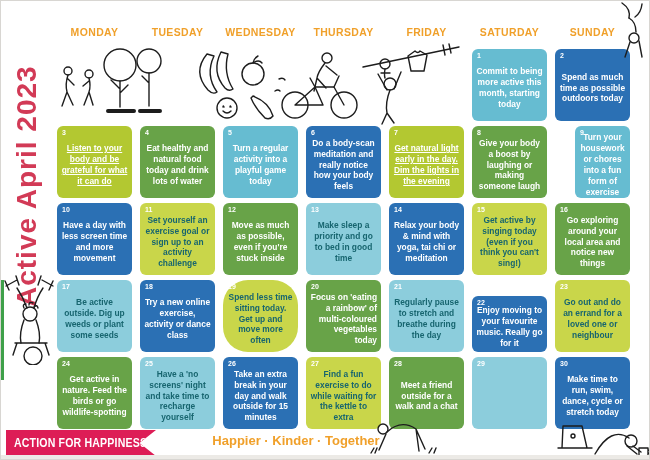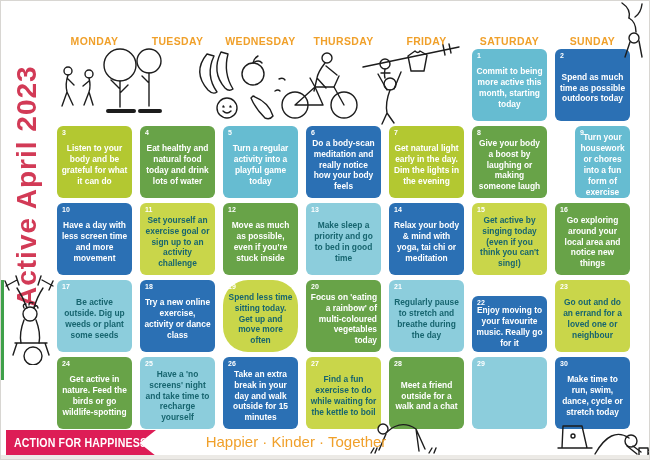--- a/index.html
+++ b/index.html
@@ -21,21 +21,21 @@
     position:absolute;left:10px;top:36px;height:298px;width:40px;
     writing-mode:vertical-rl;
     transform:rotate(180deg);
     font-size:28px;font-weight:bold;letter-spacing:1px;
     color:var(--title);
     text-align:center;
     white-space:nowrap;
   }
   
   .weekdays{
-    position:absolute;left:56px;top:34px;width:573px;height:16px;
+    position:absolute;left:56px;top:25px;width:573px;height:16px;
     display:grid;grid-template-columns:repeat(7,75px);column-gap:8px;
   }
   .weekday{
     text-align:center;
     font-size:11px;font-weight:bold;letter-spacing:0.4px;
     color:var(--header);
     transform:scaleX(0.95);
   }
   
   .grid{
@@ -57,41 +57,41 @@
   }
   .cell .num{
     position:absolute;top:2px;left:5px;
     font-size:7px;font-weight:bold;color:#ffffff;
   }
   .cell.dark-text{color:var(--dark_text);}
   .c-blue{background:var(--blue);}
   .c-green{background:var(--green);}
   .c-tealDark{background:var(--tealDark);}
   .c-tealLight{background:var(--tealLight);}
-  .c-limeDark{background:var(--limeDark);}
+  .c-limeDark{background:var(--limeDark);text-decoration:underline;}
   .c-limeLight{background:var(--limeLight);}
   
   .ribbon{
     position:absolute;left:5px;top:429px;width:150px;height:26px;
     background:var(--badge_bg);
     clip-path:polygon(0 0,100% 0,89% 50%,100% 100%,0 100%);
     display:flex;align-items:center;
     color:#ffffff;
   }
   .ribbon span{
     display:inline-block;
     padding-left:9px;
     font-size:12px;font-weight:bold;letter-spacing:0.2px;
     transform:scaleX(0.88);transform-origin:left center;
     white-space:nowrap;
   }
   .tagline{
     position:absolute;left:160px;top:432px;width:270px;
     text-align:center;
-    font-size:15px;font-weight:normal;
+    font-size:13px;font-weight:bold;
     color:var(--header);
   }
   .edge-strip{
     position:absolute;left:0;top:279px;width:3px;height:100px;
     background:#3fa04a;
   }
   
   .doodle{position:absolute;}
   .doodle svg{display:block;}
   .doodle path,.doodle circle,.doodle ellipse,.doodle line{
@@ -216,21 +216,21 @@
       <div class="cell c-tealLight dark-text" style="grid-area: 5 / 2;">
         <span class="num">25</span>
         <span>Have a 'no screens' night and take time to recharge yourself</span>
       </div>
       <div class="cell c-blue" style="grid-area: 5 / 3;">
         <span class="num">26</span>
         <span>Take an extra break in your day and walk outside for 15 minutes</span>
       </div>
       <div class="cell c-limeLight dark-text" style="grid-area: 5 / 4;">
         <span class="num">27</span>
-        <span>Find a fun exercise to do while waiting for the kettle to boil</span>
+        <span>Find a fun exercise to do while waiting for the kettle to extra</span>
       </div>
       <div class="cell c-green" style="grid-area: 5 / 5;">
         <span class="num">28</span>
         <span>Meet a friend outside for a walk and a chat</span>
       </div>
       <div class="cell c-tealLight dark-text" style="grid-area: 5 / 6;">
         <span class="num">29</span>
       </div>
       <div class="cell c-blue" style="grid-area: 5 / 7; align-items: center;">
         <span class="num">30</span>

